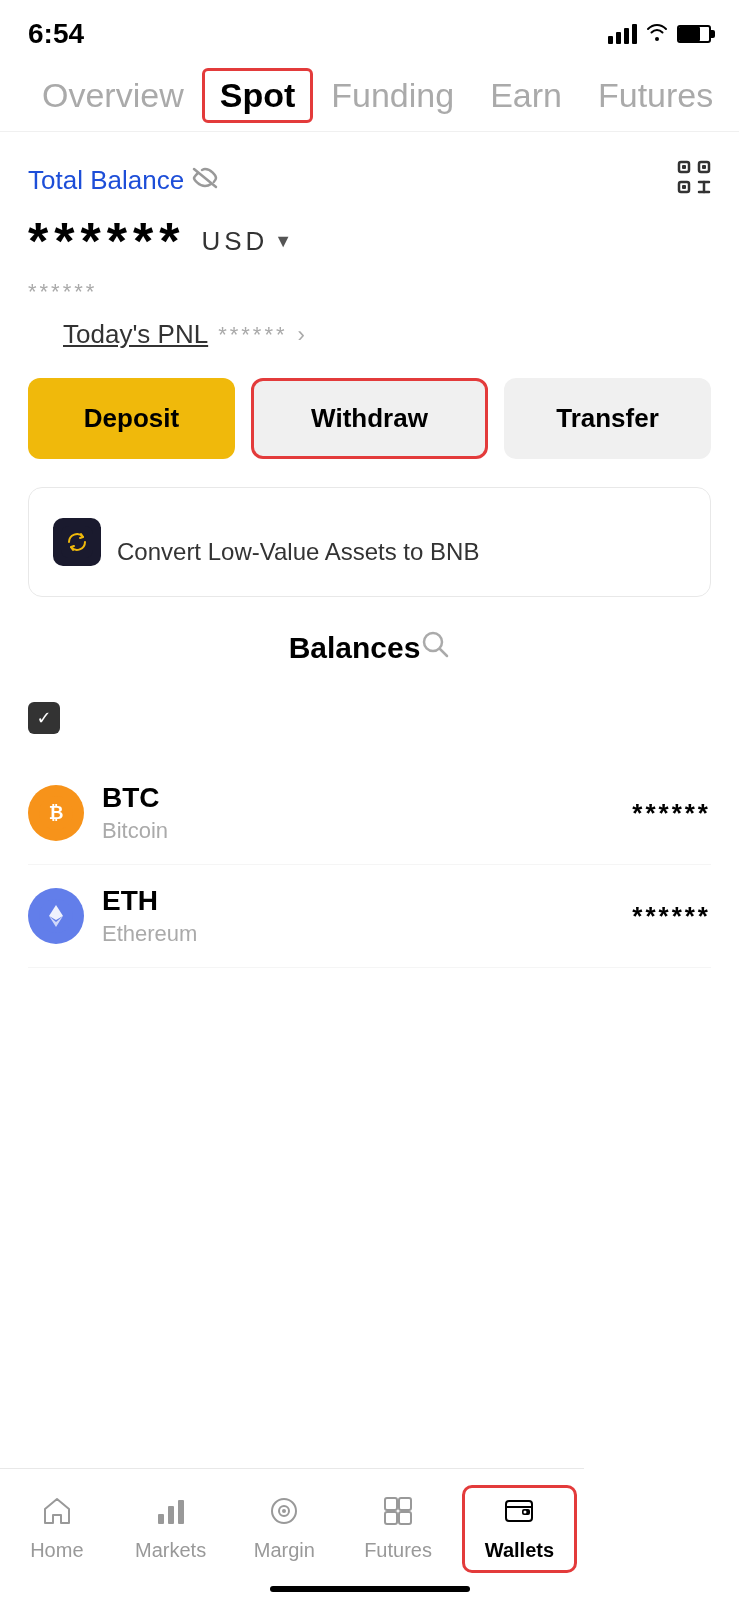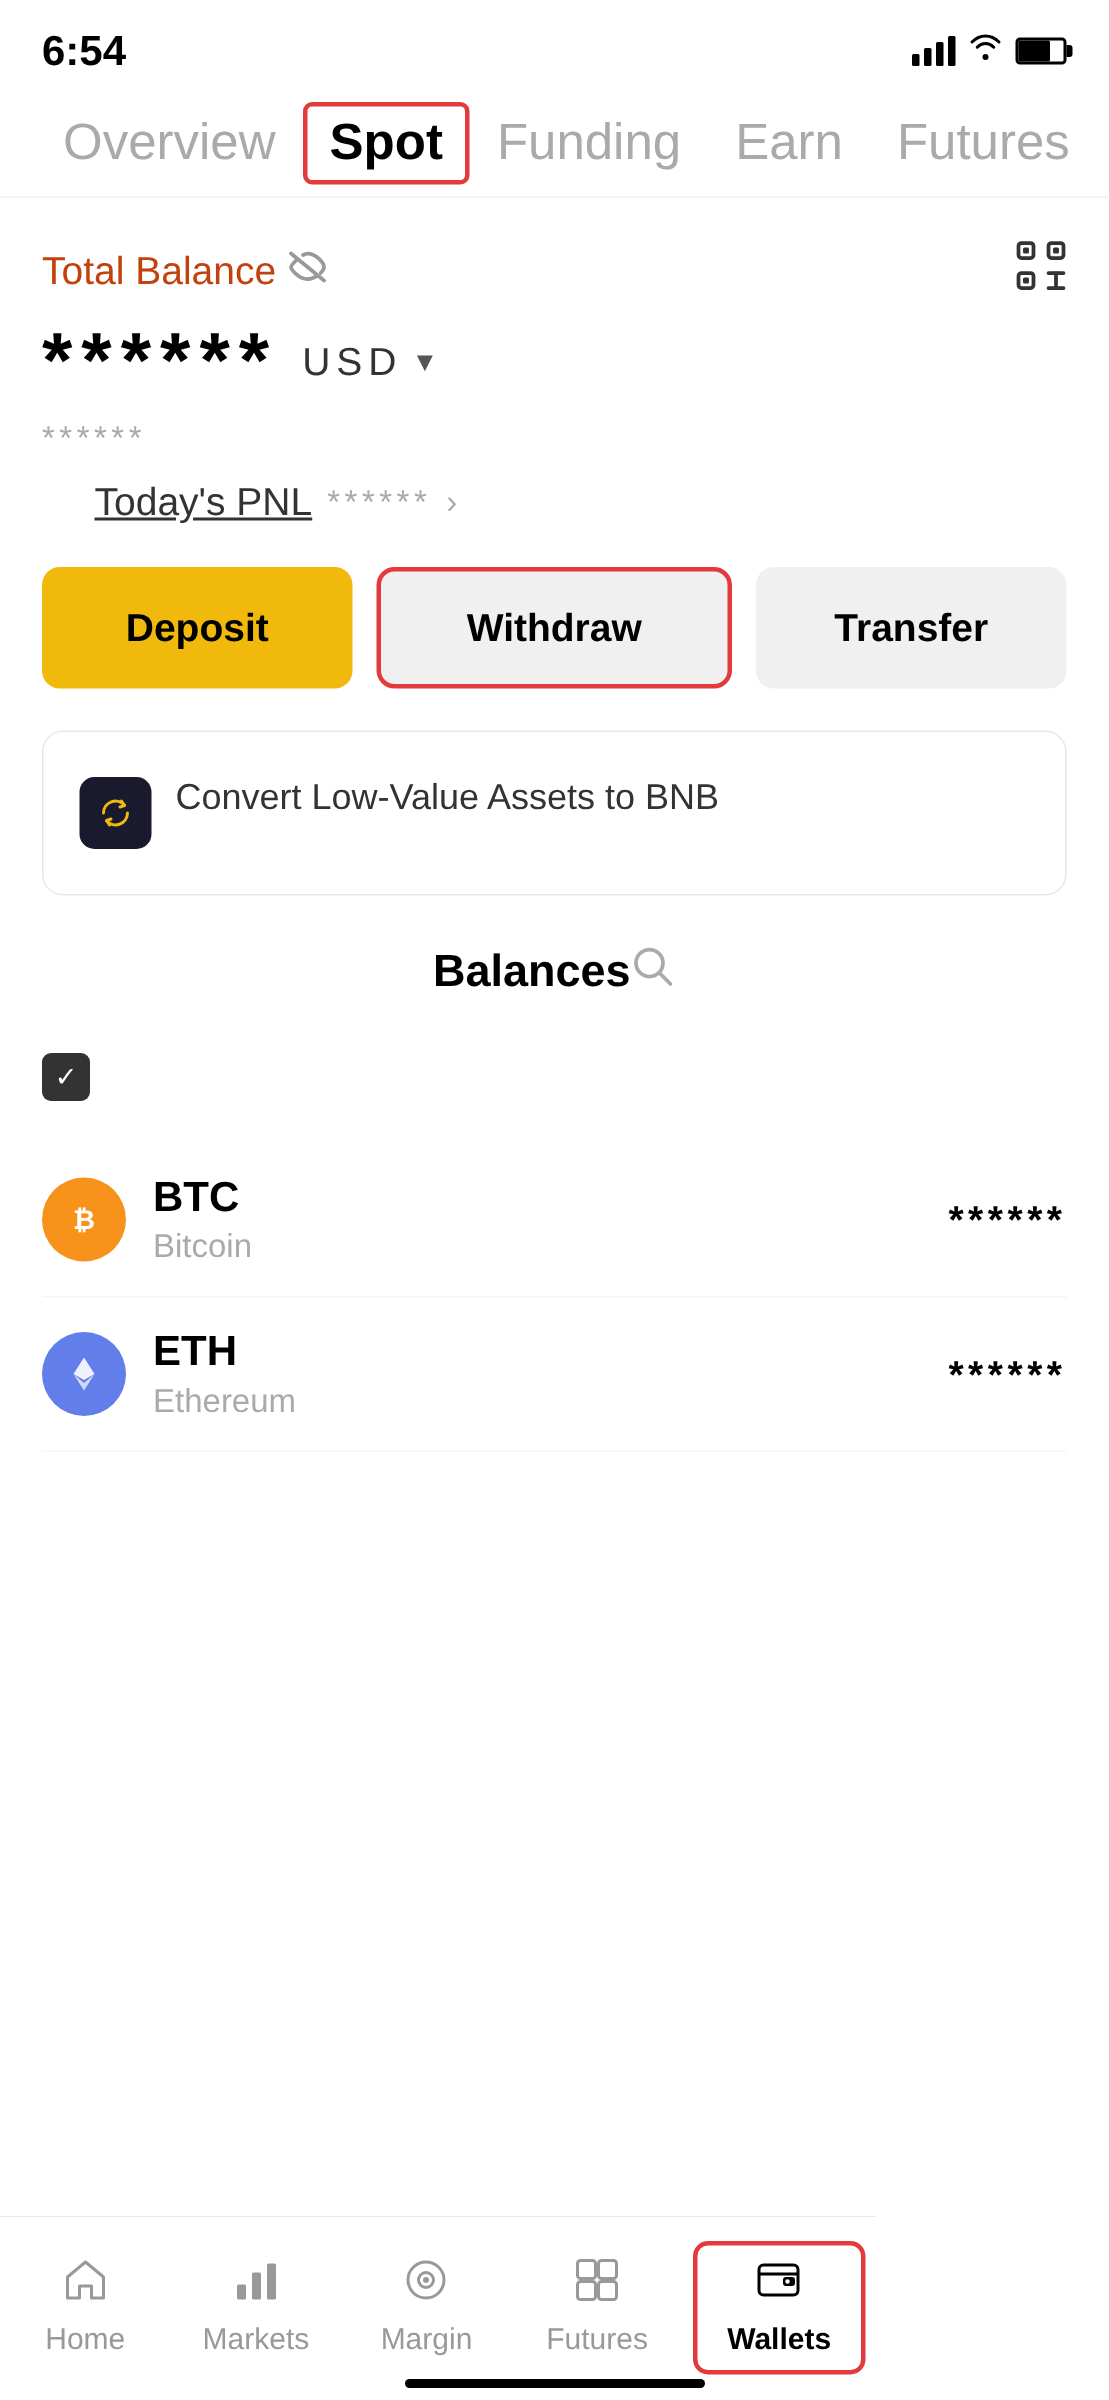--- a/index.html
+++ b/index.html
@@ -109,21 +109,21 @@
       margin-bottom: 20px;
     }
     .balance-label-row {
       display: flex;
       justify-content: space-between;
       align-items: center;
       margin-bottom: 10px;
     }
     .balance-label {
       font-size: 26px;
-      color: #c2410c;
+      color: #1d4ed8;
       display: flex;
       align-items: center;
       gap: 8px;
     }
     .eye-slash-icon {
       font-size: 22px;
       color: #999;
     }
     .scan-icon {
       font-size: 28px;
@@ -215,21 +215,21 @@
       padding: 22px 0;
       font-size: 26px;
       font-weight: 600;
       color: #000;
       cursor: pointer;
     }
 
     
     .convert-banner {
       display: flex;
-      align-items: flex-start;
+      align-items: flex-end;
       gap: 16px;
       padding: 30px 24px;
       border: 1px solid #e8e8e8;
       border-radius: 14px;
       margin-bottom: 32px;
       cursor: pointer;
     }
     .convert-icon {
       width: 48px;
       height: 48px;
@@ -344,21 +344,21 @@
     .bottom-nav {
       position: fixed;
       bottom: 0;
       left: 0;
       width: 584px;
       background: #fff;
       border-top: 1px solid #e8e8e8;
       display: flex;
       justify-content: space-around;
       align-items: center;
-      padding: 16px 0 17px 0;
+      padding: 16px 0 27px 0;
     }
     .nav-item {
       display: flex;
       flex-direction: column;
       align-items: center;
       gap: 6px;
       cursor: pointer;
       min-width: 100px;
     }
     .nav-icon {

